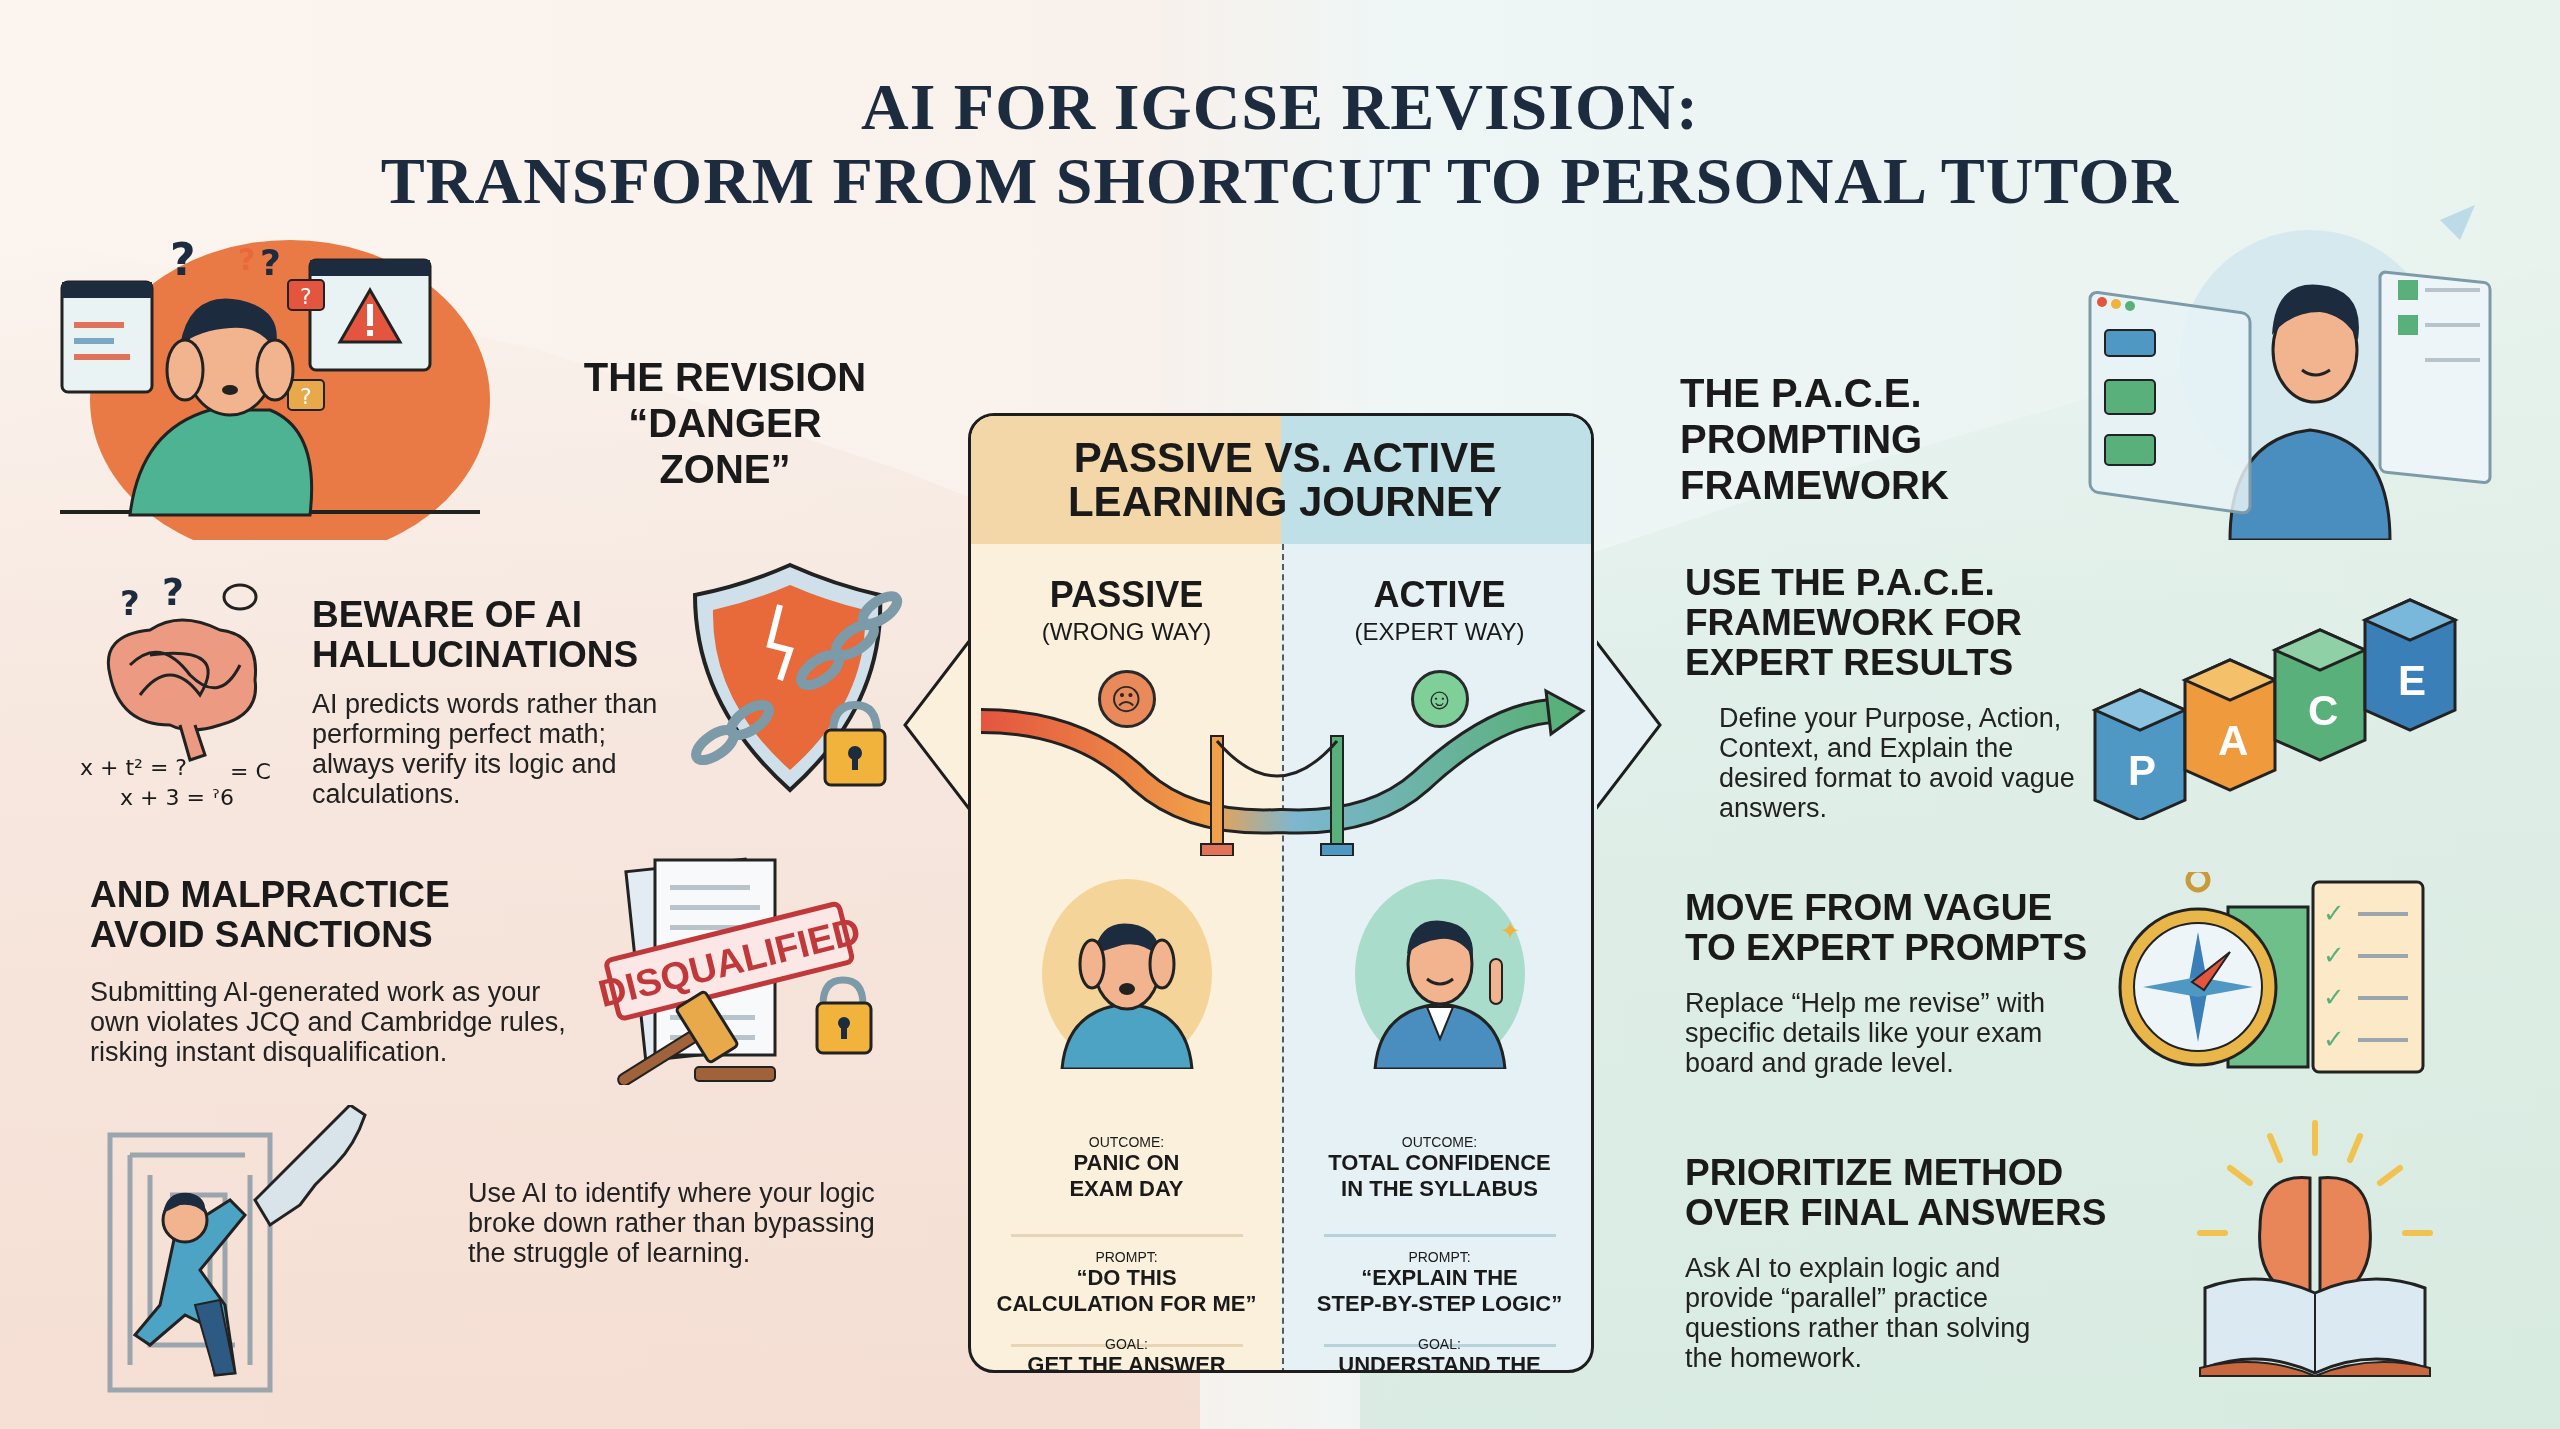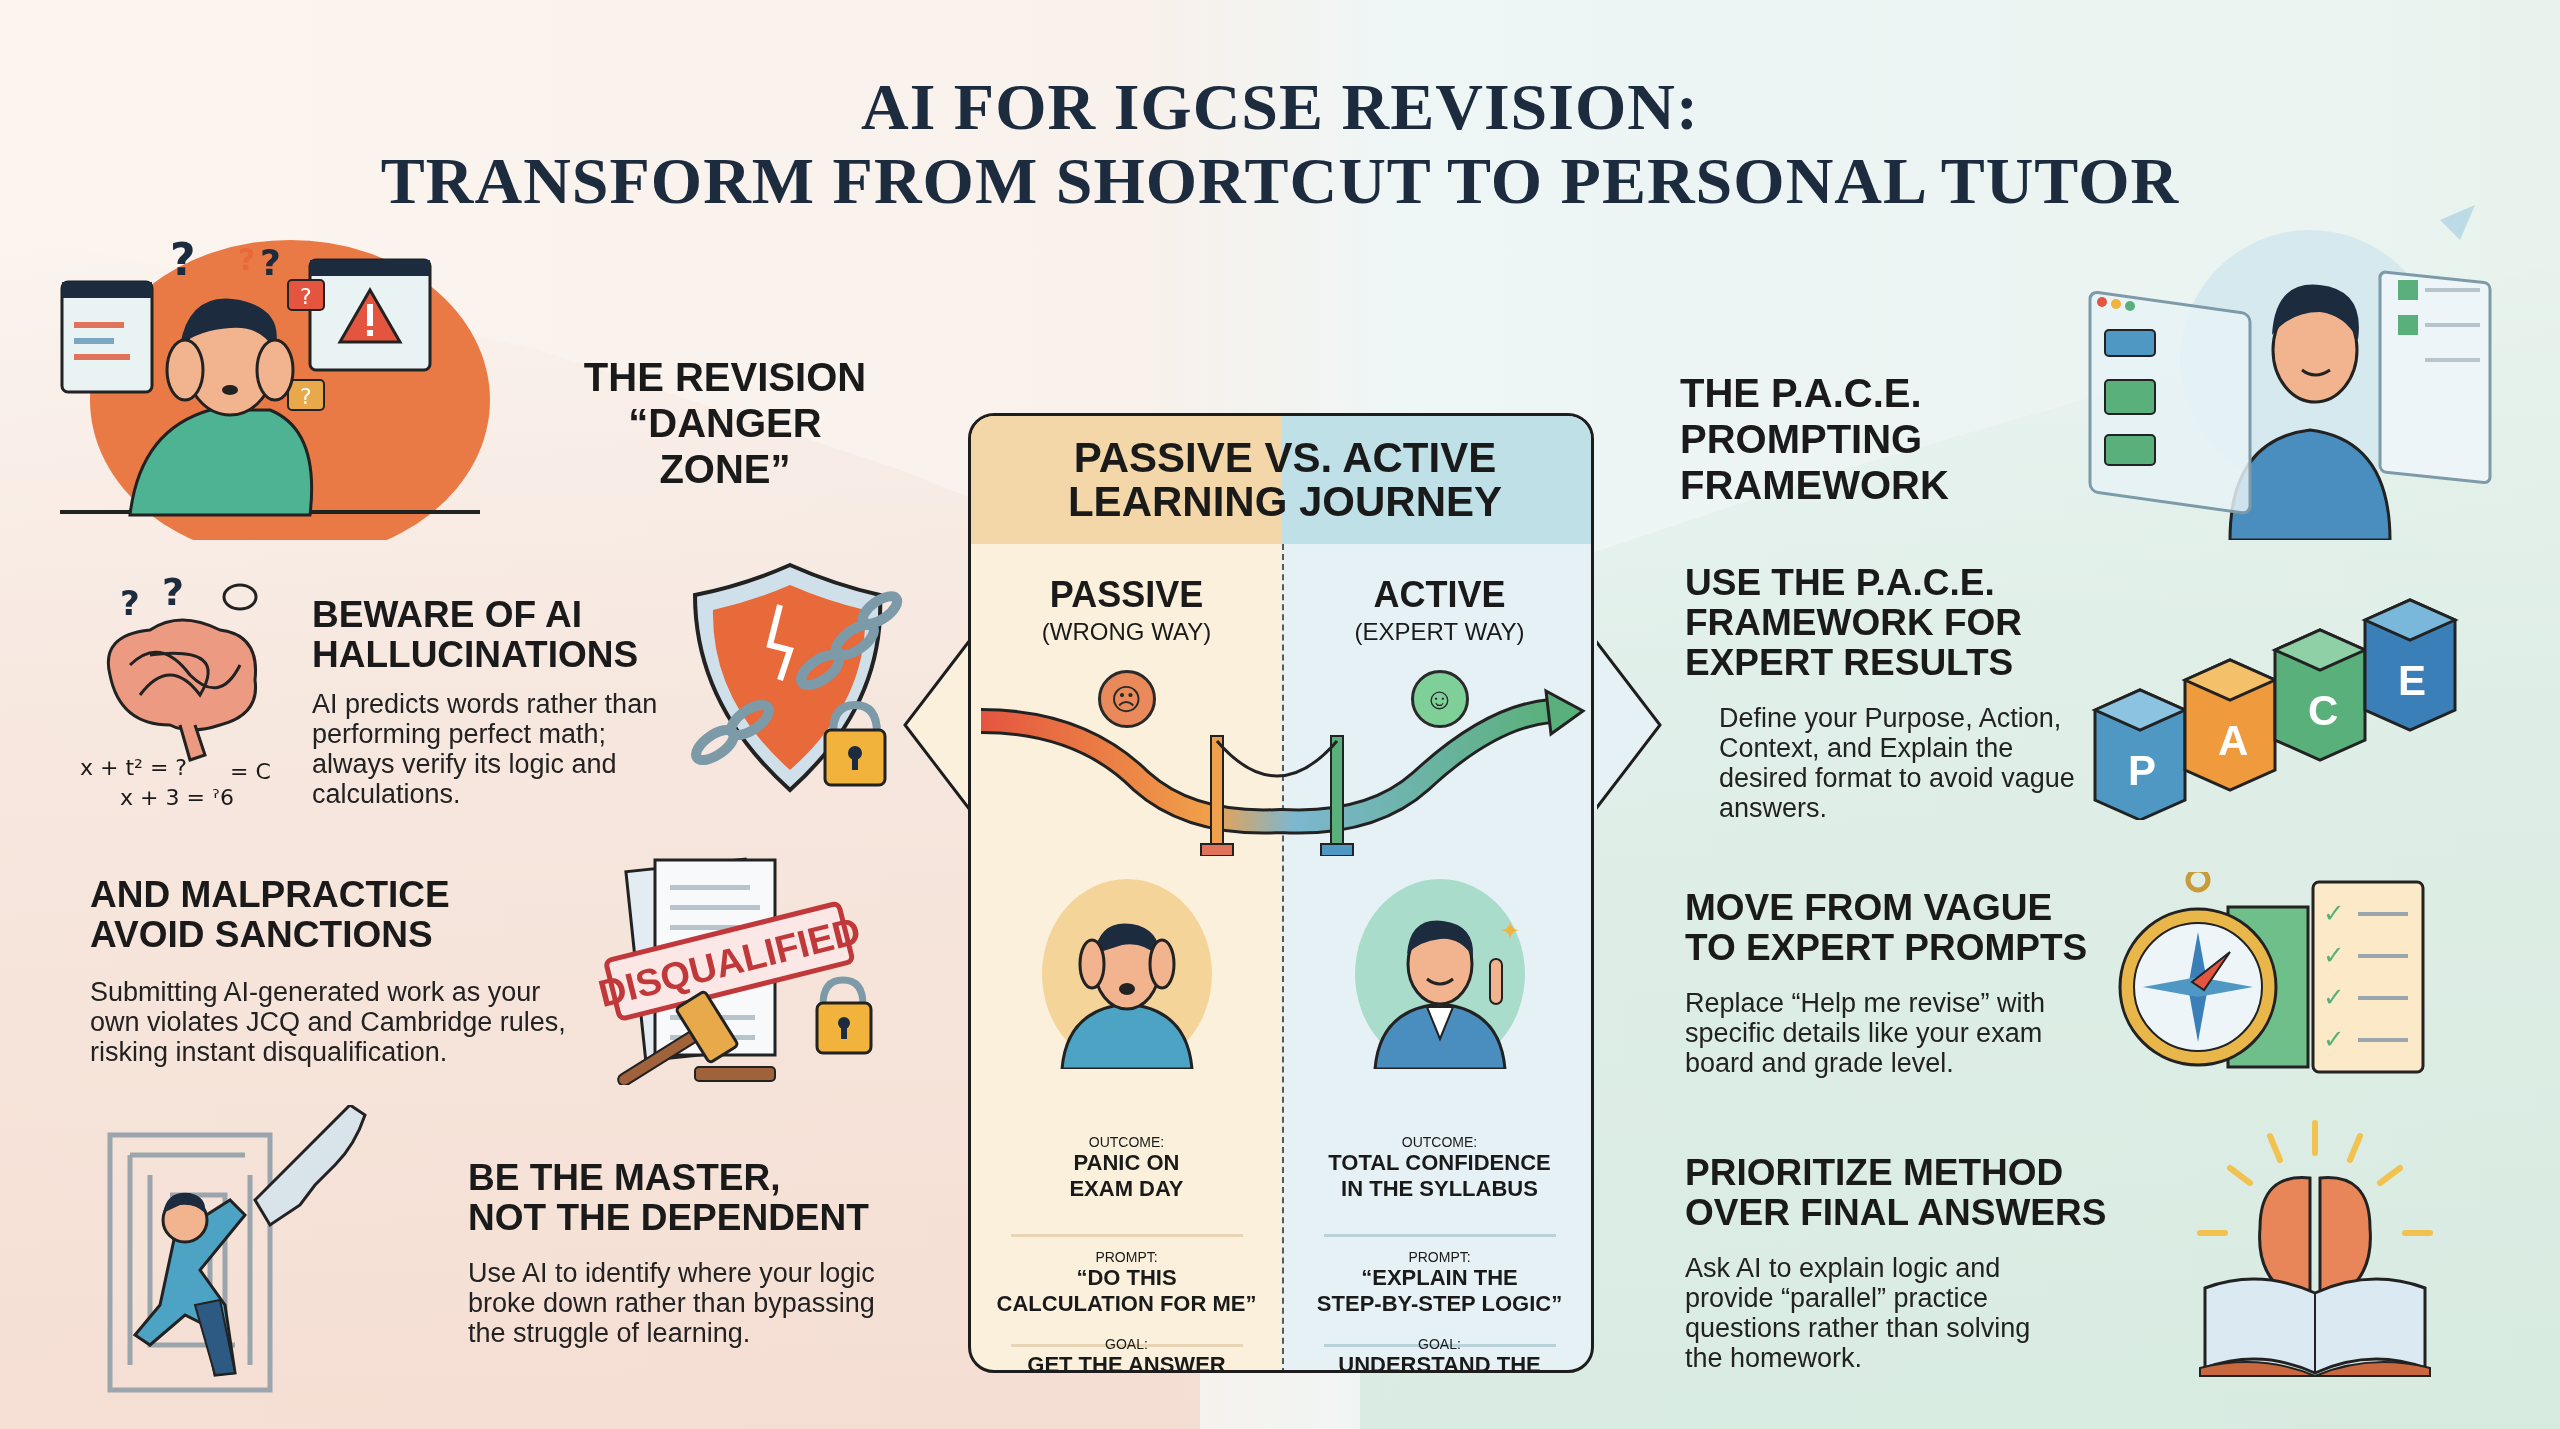--- a/index.html
+++ b/index.html
@@ -213,24 +213,20 @@
       <path d="M25 50 H140 M25 50 V260 M45 70 V240 H130 M65 90 H120 V220 M85 110 V200 M105 130 V180 M145 70 V260"></path>
     </g>
     <path d="M245 0 L205 40 L175 70 L150 95 L165 120 L195 100 L210 80 L230 60 Q250 40 260 10Z" fill="#d9e3ea" stroke="#222" stroke-width="3"></path>
     <path d="M125 95 L70 130 L55 200 L30 230 L45 240 L80 210 L100 220 L110 270 L130 268 L120 200 L95 165 L140 110Z" fill="#4da3c4" stroke="#222" stroke-width="3"></path>
     <path d="M90 200 L110 270 L130 268 L115 195Z" fill="#2d5a82" stroke="#222" stroke-width="2"></path>
     <circle cx="80" cy="115" r="22" fill="#f2b48e" stroke="#222" stroke-width="3"></circle>
     <path d="M58 108 Q62 85 85 88 Q102 92 100 108 Q90 98 75 100Z" fill="#1c2b3e"></path>
   </svg>
 </div>
 <div class="abs" style="left:468px; top:1158px; width:440px;">
-  <div class="section-head">
-    <div>BE THE MASTER,</div>
-    <div>NOT THE DEPENDENT</div>
-  </div>
   <div class="section-body" style="margin-top:20px;">Use AI to identify where your logic broke down rather than bypassing the struggle of learning.</div>
 </div>
 
 <svg class="abs" style="left:900px; top:640px;" width="80" height="170" viewBox="0 0 80 170">
   <polygon points="70,0 5,85 70,170" fill="#fbf0dc" stroke="#1d1d1d" stroke-width="3"></polygon>
   <rect x="68" y="0" width="12" height="170" fill="#fbf0dc"></rect>
 </svg>
 <svg class="abs" style="left:1585px; top:640px;" width="80" height="170" viewBox="0 0 80 170">
   <polygon points="10,0 75,85 10,170" fill="#e6f1f6" stroke="#1d1d1d" stroke-width="3"></polygon>
   <rect x="0" y="0" width="12" height="170" fill="#e6f1f6"></rect>

